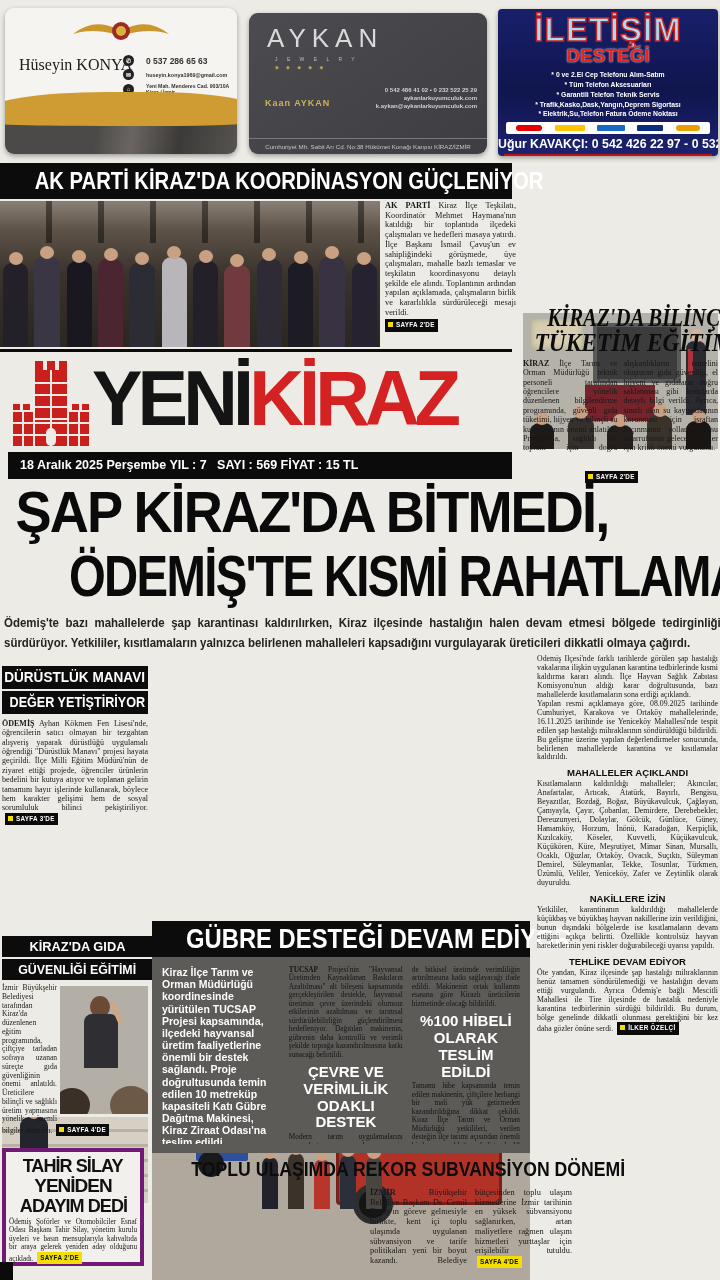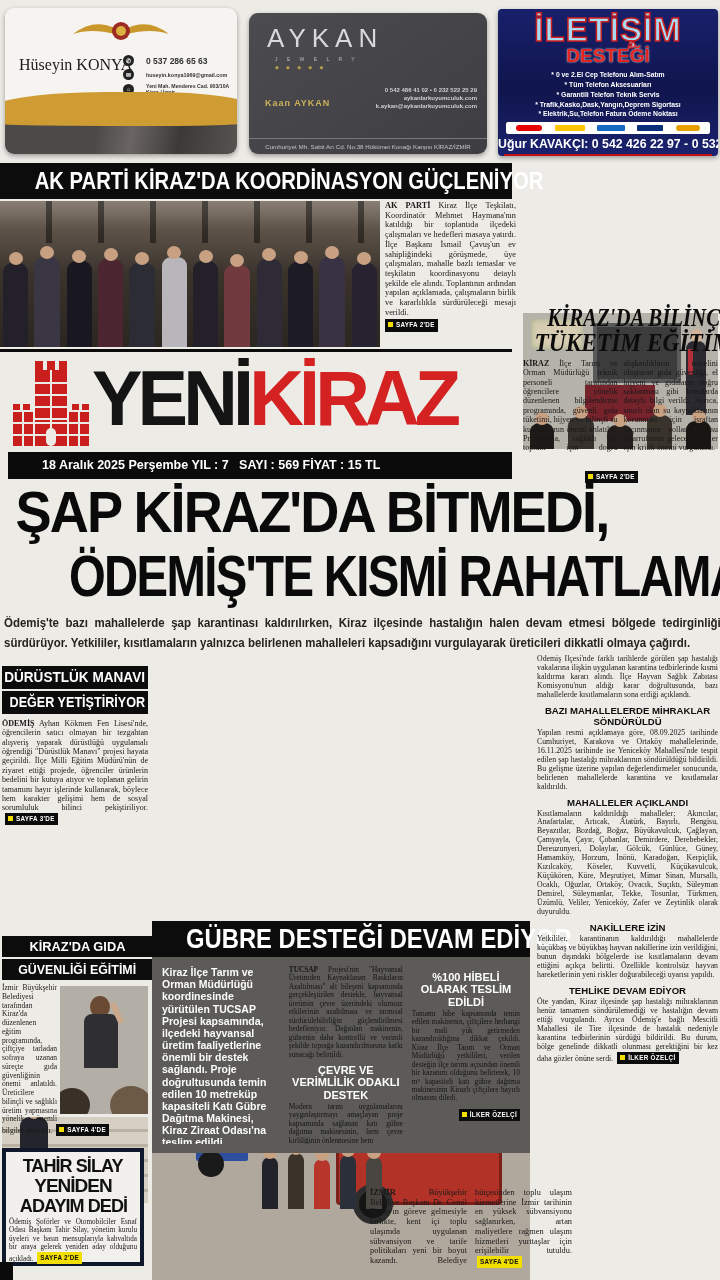--- a/index.html
+++ b/index.html
@@ -42,30 +42,30 @@
   #mast-title{font:900 78px/92px "Liberation Sans",sans-serif;letter-spacing:-5px;}
   #datebar{background:#0b0b0b;color:#fff;font:bold 12.5px/27px "Liberation Sans",sans-serif;white-space:pre;}
   
   .bighl{font:900 57px/62px "Liberation Sans",sans-serif;color:#0a0a0a;letter-spacing:-2px;}
   #deck{font:bold 12.8px/1.55 "Liberation Sans",sans-serif;color:#26231f;text-align:justify;}
   
   #gubre-box{background:#5c5b58;display:flex;gap:9px;padding:9px 10px;box-sizing:border-box;}
   .gcol{overflow:hidden;}
   .gcol1{font:900 10.5px/1.16 "Liberation Sans",sans-serif;color:#fdfdfd;text-align:left;}
   .gtxt{font-size:7.3px;line-height:1.16;text-align:justify;color:#141414;}
-  .gsh{font-family:"Liberation Sans",sans-serif;font-weight:900;font-size:11px;line-height:1.12;
+  .gsh{font-family:"Liberation Sans",sans-serif;font-weight:900;font-size:15px;line-height:1.12;
        color:#fff;text-align:center;margin:5px 0 2px;}
   
   .scene{overflow:hidden;position:relative;}
   .fig{position:relative;border-radius:9px 9px 0 0;}
   .fig::before{content:"";position:absolute;top:-11px;left:50%;margin-left:-7px;width:14px;height:13px;
                border-radius:50%;background:#c8a183;}
   .head{border-radius:50%;position:absolute;}
   
-  #tahir-box{border:4px solid #0f172a;background:#f2f0ec;box-sizing:border-box;padding:4px 3px;}
+  #tahir-box{border:4px solid #701a75;background:#f2f0ec;box-sizing:border-box;padding:4px 3px;}
   .tahir-hl{font:900 19px/20px "Liberation Sans",sans-serif;color:#111;text-align:center;letter-spacing:-1px;}
 </style>
 </head>
 <body>
 
 <div id="page">
 
   <div id="ad-konya" class="abs card" style="left:5px;top:8px;width:232px;height:146px;">
     <div class="abs" style="left:58px;top:8px;width:116px;height:34px;text-align:center;">
       <svg width="116" height="34" viewBox="0 0 116 34">
@@ -215,21 +215,21 @@
           <rect x="70" y="56" width="2" height="34"></rect>
         <rect x="38" y="72" width="10" height="18" rx="5"></rect>
       </g>
     </svg>
   </div>
   <div id="mast-title" class="abs" style="left:92px;top:352px;width:424px;">
     <span class="cxl" style="--s:.97">
       <span style="color:#141414;">YENİ</span><span style="color:#d42222;">KİRAZ</span>
     </span>
   </div>
-  <div id="datebar" class="abs" style="left:8px;top:452px;width:504px;height:27px;padding-left:34px;box-sizing:border-box;">18 Aralık 2025 Perşembe YIL : 7   SAYI : 569 FİYAT : 15 TL</div>
+  <div id="datebar" class="abs" style="left:8px;top:452px;width:504px;height:27px;padding-left:12px;box-sizing:border-box;">18 Aralık 2025 Perşembe YIL : 7   SAYI : 569 FİYAT : 15 TL</div>
 
   <div class="abs bighl" style="left:0;top:481px;width:720px;">
     <span class="cx" style="--s:.95">ŞAP KİRAZ'DA BİTMEDİ,</span>
   </div>
   <div class="abs bighl" style="left:0;top:545px;width:720px;">
     <span class="cx" style="--s:.83">ÖDEMİŞ'TE KISMİ RAHATLAMA</span>
   </div>
   <div id="deck" class="abs" style="left:4px;top:613px;width:800px;height:42px;overflow:hidden;transform:scaleX(.896);transform-origin:left top;">Ödemiş'te bazı mahallelerde şap karantinası kaldırılırken, Kiraz ilçesinde hastalığın halen devam etmesi bölgede tedirginliği sürdürüyor. Yetkililer, kısıtlamaların yalnızca belirlenen mahalleleri kapsadığını vurgulayarak üreticileri dikkatli olmaya çağırdı.</div>
 
   <div class="abs" style="left:2px;top:666px;width:146px;">
@@ -300,40 +300,43 @@
   </div>
 
   <div id="gubre-box" class="abs" style="left:152px;top:957px;width:378px;height:196px;">
     <div class="gcol gcol1" style="width:122px;">Kiraz İlçe Tarım ve Orman Müdürlüğü koordinesinde yürütülen TUCSAP Projesi kapsamında, ilçedeki hayvansal üretim faaliyetlerine önemli bir destek sağlandı. Proje doğrultusunda temin edilen 10 metreküp kapasiteli Katı Gübre Dağıtma Makinesi, Kiraz Ziraat Odası'na teslim edildi</div>
     <div class="gcol" style="width:118px;">
       <div class="gtxt"><span class="lead-word">TUCSAP</span><span> Projesi'nin "Hayvansal Üretimden Kaynaklanan Baskıların Azaltılması" alt bileşeni kapsamında gerçekleştirilen destekle, hayvansal üretimin çevre üzerindeki olumsuz etkilerinin azaltılması ve tarımsal sürdürülebilirliğin güçlendirilmesi hedefleniyor. Dağıtılan makinenin, gübrenin daha kontrollü ve verimli şekilde toprağa kazandırılmasına katkı sunacağı belirtildi.</span></div>
       <div class="gsh">ÇEVRE VE VERİMLİLİK ODAKLI DESTEK</div>
       <div class="gtxt">Modern tarım uygulamalarını yaygınlaştırmayı amaçlayan proje kapsamında sağlanan katı gübre dağıtma makinesinin, hem çevre kirliliğinin önlenmesine hem</div>
     </div>
     <div class="gcol" style="width:112px;">
+      <div class="gtxt">de bitkisel üretimde verimliliğin artırılmasına katkı sağlayacağı ifade edildi. Makinenin ortak kullanım esasına göre Kirazlı üreticilerin hizmetinde olacağı bildirildi.</div>
       <div class="gsh">%100 HİBELİ OLARAK TESLİM EDİLDİ</div>
       <div class="gtxt">Tamamı hibe kapsamında temin edilen makinenin, çiftçilere herhangi bir mali yük getirmeden kazandırıldığına dikkat çekildi. Kiraz İlçe Tarım ve Orman Müdürlüğü yetkilileri, verilen desteğin ilçe tarımı açısından önemli bir kazanım olduğunu belirterek, 10 m³ kapasiteli katı gübre dağıtma makinesinin Kirazlı çiftçilere hayırlı olmasını diledi.</div>
       <div style="text-align:right;margin-top:1px;"><span class="chip"><span class="ydot"></span><span>İLKER ÖZELÇİ</span></span></div>
     </div>
   </div>
 
   <div class="abs" style="left:537px;top:655px;width:181px;height:424px;overflow:hidden;">
     <div class="bt" style="font-size:7.8px;line-height:1.15;">Ödemiş İlçesi'nde farklı tarihlerde görülen şap hastalığı vakalarına ilişkin uygulanan karantina tedbirlerinde kısmi kaldırma kararı alındı. İlçe Hayvan Sağlık Zabıtası Komisyonu'nun aldığı karar doğrultusunda, bazı mahallelerde kısıtlamaların sona erdiği açıklandı.</div>
-    <div class="sh">BAZI MAHALLELERDE MİHRAKLAR SÖNDÜRÜLDÜ</div>
     <div class="bt" style="font-size:7.8px;line-height:1.15;">Yapılan resmi açıklamaya göre, 08.09.2025 tarihinde Cumhuriyet, Karakova ve Ortaköy mahallelerinde, 16.11.2025 tarihinde ise Yeniceköy Mahallesi'nde tespit edilen şap hastalığı mihraklarının söndürüldüğü bildirildi. Bu gelişme üzerine yapılan değerlendirmeler sonucunda, belirlenen mahallelerde karantina ve kısıtlamalar kaldırıldı.</div>
     <div class="sh">MAHALLELER AÇIKLANDI</div>
     <div class="bt" style="font-size:7.8px;line-height:1.15;">Kısıtlamaların kaldırıldığı mahalleler; Akıncılar, Anafartalar, Artıcak, Atatürk, Bayırlı, Bengisu, Beyazıtlar, Bozdağ, Boğaz, Büyükavulcuk, Çağlayan, Çamyayla, Çayır, Çobanlar, Demirdere, Derebebekler, Dereuzunyeri, Dolaylar, Gölcük, Günlüce, Güney, Hamamköy, Horzum, İnönü, Karadoğan, Kerpiçlik, Kızılcaköy, Köseler, Kuvvetli, Küçükavulcuk, Küçükören, Küre, Meşrutiyet, Mimar Sinan, Mursallı, Ocaklı, Oğuzlar, Ortaköy, Ovacık, Suçıktı, Süleyman Demirel, Süleymanlar, Tekke, Tosunlar, Türkmen, Üzümlü, Veliler, Yeniceköy, Zafer ve Zeytinlik olarak duyuruldu.</div>
     <div class="sh">NAKİLLERE İZİN</div>
     <div class="bt" style="font-size:7.8px;line-height:1.15;">Yetkililer, karantinanın kaldırıldığı mahallelerde küçükbaş ve büyükbaş hayvan nakillerine izin verildiğini, bunun dışındaki bölgelerde ise kısıtlamaların devam ettiğini açıkça belirtti. Özellikle kontrolsüz hayvan hareketlerinin yeni riskler doğurabileceği uyarısı yapıldı.</div>
     <div class="sh">TEHLİKE DEVAM EDİYOR</div>
     <div class="bt" style="font-size:7.8px;line-height:1.15;">
       <span>Öte yandan, Kiraz ilçesinde şap hastalığı mihraklarının henüz tamamen söndürülemediği ve hastalığın devam ettiği vurgulandı. Ayrıca Ödemiş'e bağlı Mescitli Mahallesi ile Tire ilçesinde de hastalık nedeniyle karantina tedbirlerinin sürdüğü bildirildi. Bu durum, bölge genelinde dikkatli olunması gerektiğini bir kez daha gözler önüne serdi.</span>
       <span class="chip" style="margin-left:2px;"><span class="ydot"></span><span>İLKER ÖZELÇİ</span></span>
     </div>
   </div>
 
+  <div class="abs" style="left:150px;top:1156px;width:424px;text-align:center;font:900 21px/26px 'Liberation Sans',sans-serif;color:#0c0c0c;">
+    <span class="cx" style="--s:.84">TOPLU ULAŞIMDA REKOR SUBVANSİYON DÖNEMİ</span>
+  </div>
 
   <div class="abs bt" style="left:370px;top:1188px;width:202px;height:90px;font-size:8.3px;columns:2;column-gap:8px;">
     <span class="lead-word">İZMİR</span><span> Büyükşehir Belediye Başkanı Dr. Cemil Tugay'ın göreve gelmesiyle birlikte, kent içi toplu ulaşımda uygulanan sübvansiyon ve tarife politikaları yeni bir boyut kazandı. Belediye bütçesinden toplu ulaşım hizmetlerine İzmir tarihinin en yüksek sübvansiyonu sağlanırken, artan maliyetlere rağmen ulaşım hizmetleri yurttaşlar için erişilebilir tutuldu.</span>
     <span class="chip yellow" style="margin-left:2px;"><span>SAYFA 4'DE</span></span>
   </div>
 
 </div>
 
 </body></html>

